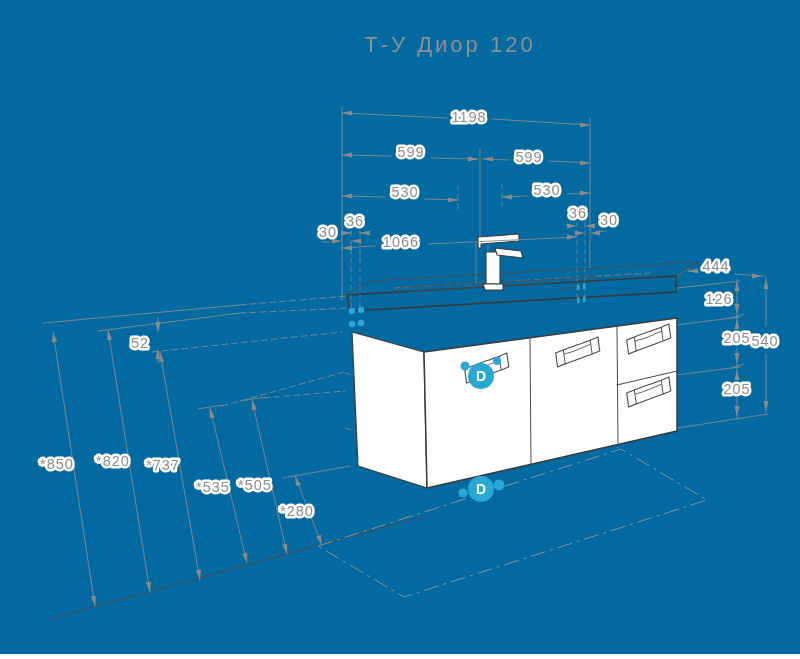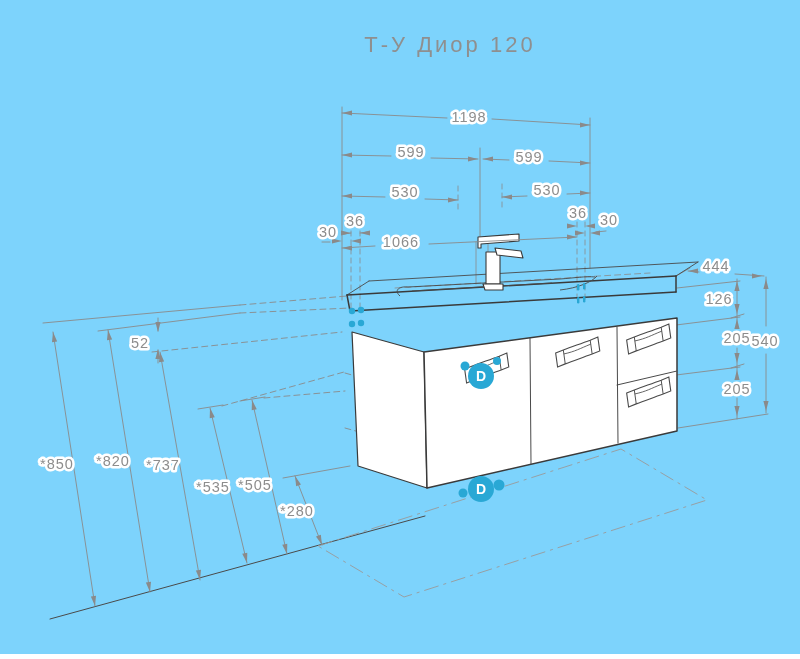--- a/index.html
+++ b/index.html
@@ -1,16 +1,16 @@
 <!DOCTYPE html>
 <html><head>
 <meta charset="utf-8">
 <style>
   html,body{margin:0;padding:0;background:#ffffff;}
-  .canvas{position:relative;width:800px;height:654px;background:#7dd3fc;overflow:hidden;
+  .canvas{position:relative;width:800px;height:654px;background:#0369a1;overflow:hidden;
           font-family:"Liberation Sans",sans-serif;}
   svg{position:absolute;left:0;top:0;}
   text{font-family:"Liberation Sans",sans-serif;}
   .title-text{font-size:22px;letter-spacing:3px;fill:#8f8f8f;font-weight:400;}
   .dim-label{font-size:14.5px;letter-spacing:1px;fill:#8d8d8d;paint-order:stroke;
              stroke:#ffffff;stroke-width:5px;stroke-linejoin:round;text-anchor:middle;}
   .marker-letter{font-size:14px;fill:#ffffff;font-weight:bold;text-anchor:middle;}
 </style>
 </head>
 <body>

